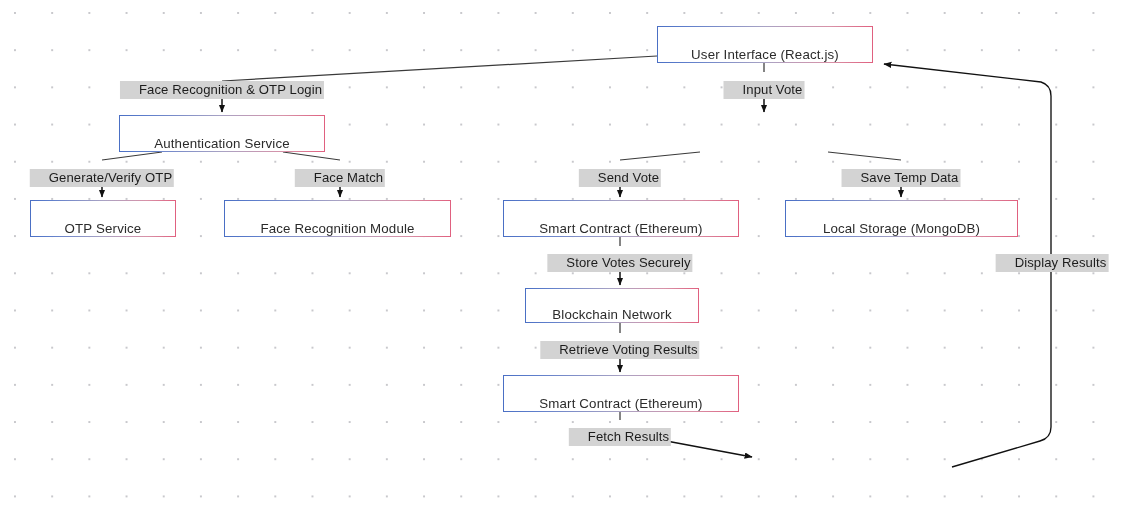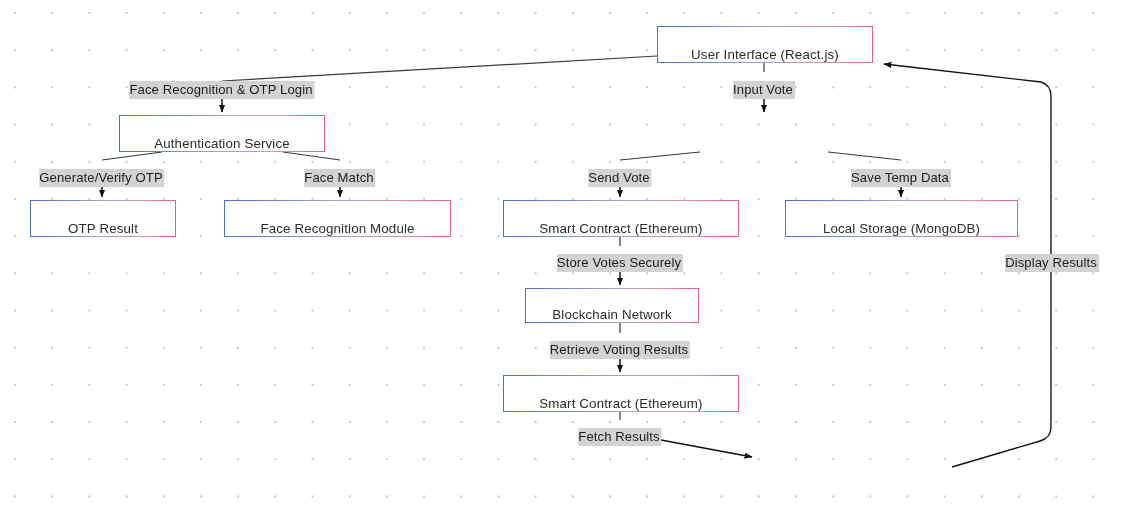--- a/index.html
+++ b/index.html
@@ -39,21 +39,21 @@
     letter-spacing: 0.15px;
     white-space: nowrap;
   }
   .edge-label {
     position: absolute;
     background: #d3d3d3;
     color: #1c1c1c;
     font-size: 13.1px;
     letter-spacing: 0.1px;
     line-height: 15px;
-    padding: 1px 2px 2px 0;
+    padding: 1px 2px 2px 19px;
     white-space: nowrap;
     transform: translateX(-50%);
   }
 </style>
 </head>
 <body>
 
 <div id="canvas">
 
   <svg id="edges" viewBox="0 0 1125 505">
@@ -98,21 +98,21 @@
   <div class="node" style="left:657px; top:26px; width:216px; height:37px;">
     <span>User Interface (React.js)</span>
   </div>
 
   <div class="node" style="left:119px; top:115px; width:206px; height:37px;">
     <span>Authentication Service</span>
   </div>
 
 
   <div class="node" style="left:30px; top:200px; width:146px; height:37px;">
-    <span>OTP Result</span>
+    <span>OTP Service</span>
   </div>
 
   <div class="node" style="left:224px; top:200px; width:227px; height:37px;">
     <span>Face Recognition Module</span>
   </div>
 
   <div class="node" style="left:503px; top:200px; width:236px; height:37px;">
     <span>Smart Contract (Ethereum)</span>
   </div>
 

